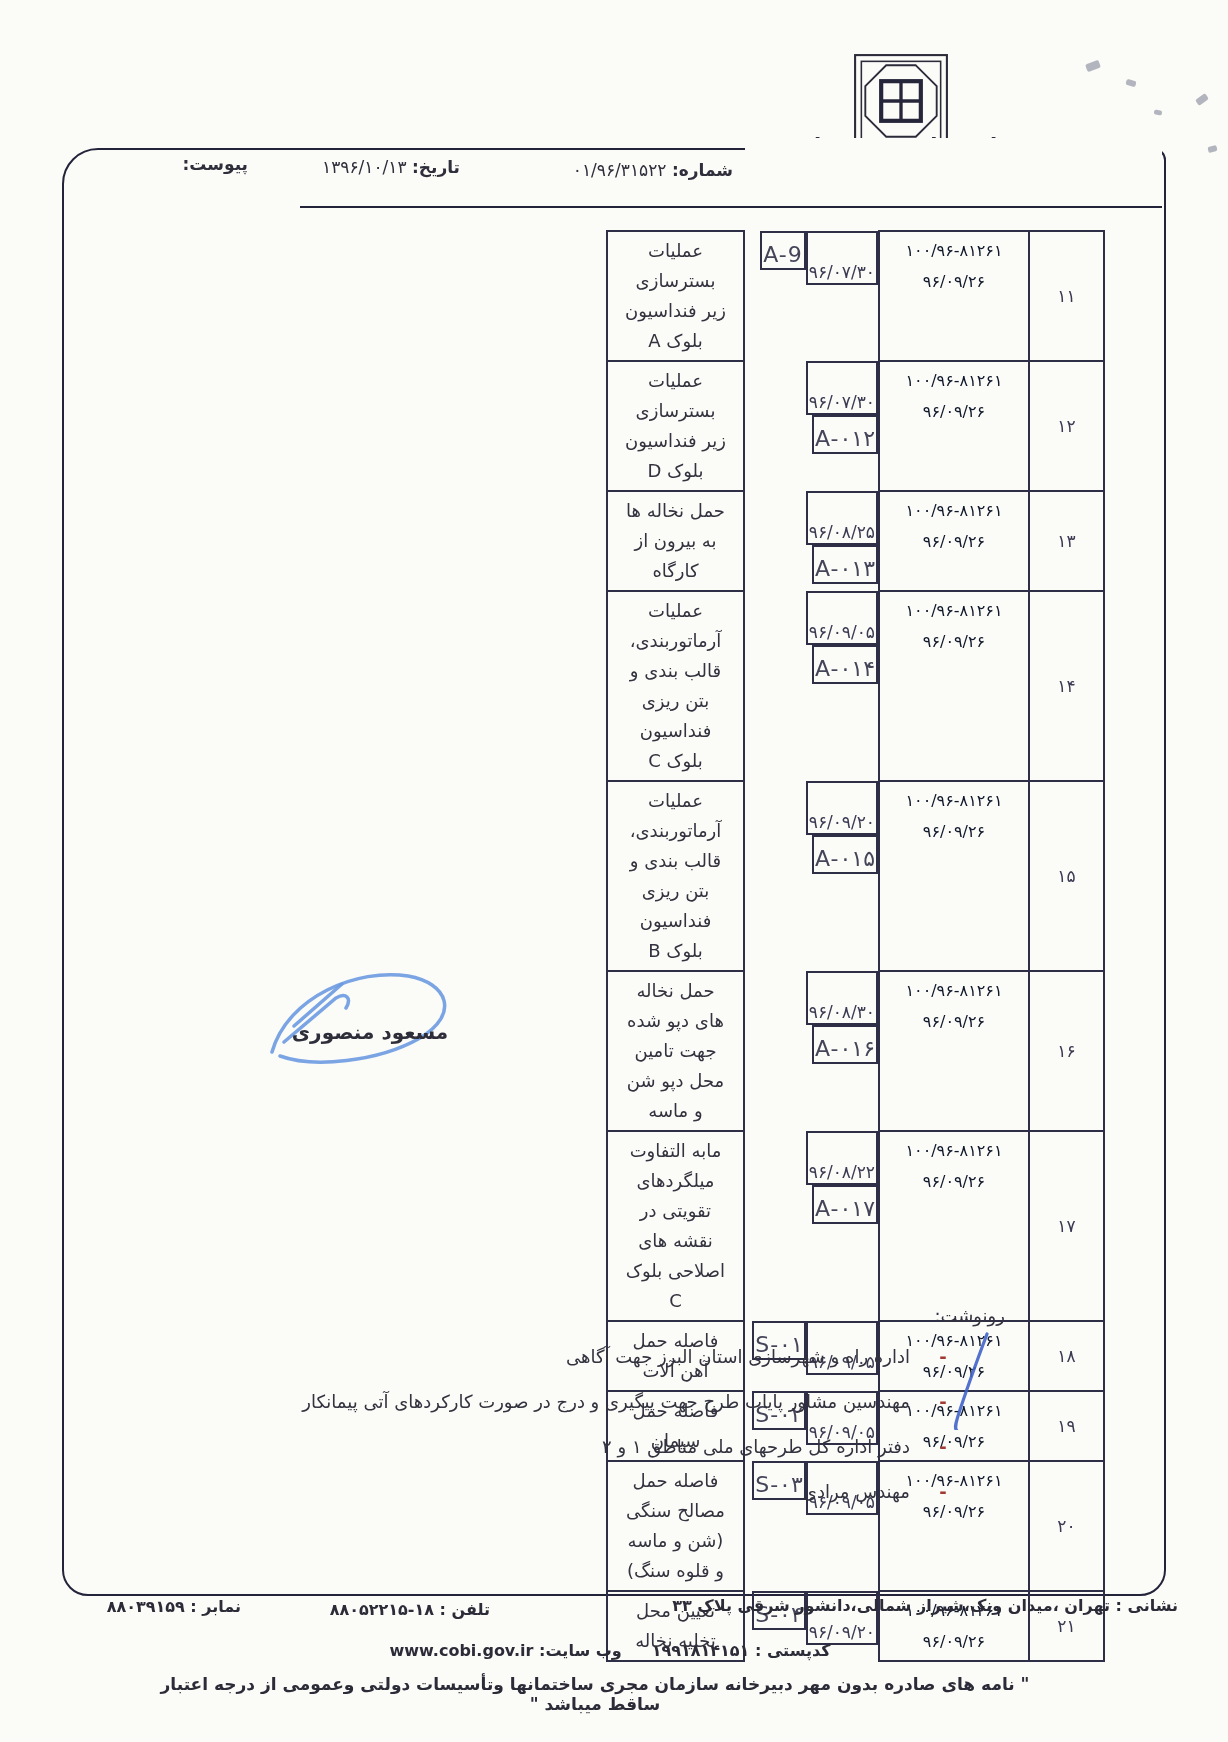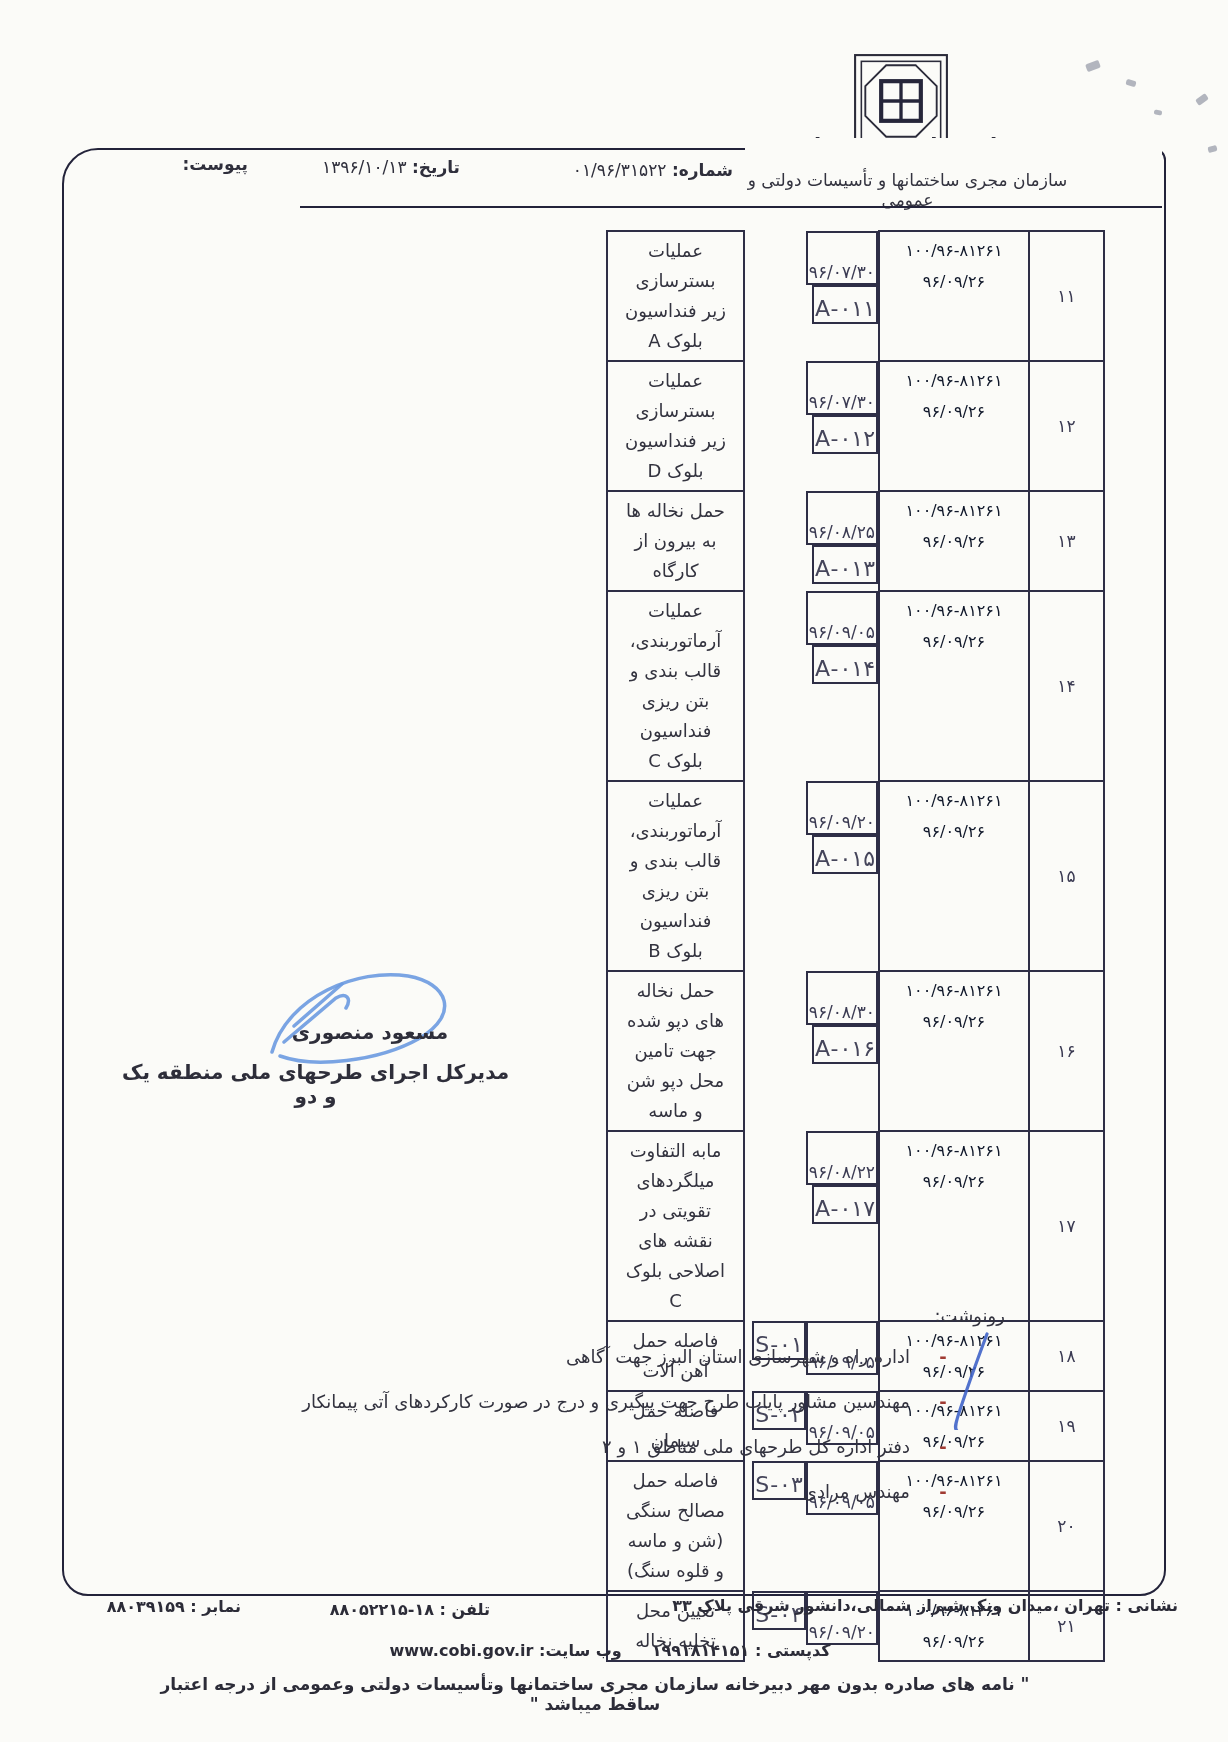--- a/index.html
+++ b/index.html
@@ -69,21 +69,20 @@
     <svg width="96" height="102" viewBox="0 0 92 92">
       <rect x="2" y="2" width="88" height="88" fill="none" stroke="#2b2b3a" stroke-width="2"></rect>
       <rect x="8" y="8" width="76" height="76" fill="none" stroke="#2b2b3a" stroke-width="1.5"></rect>
       <polygon points="60.2,11.8 80.2,31.8 80.2,60.2 60.2,80.2 31.8,80.2 11.8,60.2 11.8,31.8 31.8,11.8" fill="none" stroke="#2b2b3a" stroke-width="1.8"></polygon>
       <rect x="27" y="27" width="38" height="38" fill="none" stroke="#26263a" stroke-width="4"></rect>
       <line x1="46" y1="27" x2="46" y2="65" stroke="#26263a" stroke-width="3.2"></line>
       <line x1="27" y1="46" x2="65" y2="46" stroke="#26263a" stroke-width="3.2"></line>
     </svg>
   </div>
   <div class="abs ministry">وزارت راه و شهرسازی</div>
-  <div class="abs org">سازمان مجری ساختمانها و تأسیسات دولتی و عمومی</div>
 
   <div class="abs frame"></div>
   <div class="abs frame-cover"></div>
   <div class="abs mid-rule"></div>
 
   <div class="abs field f-number">
     <span class="lbl">شماره:</span>
     <span class="ltr">۰۱/۹۶/۳۱۵۲۲</span>
   </div>
   <div class="abs field f-date">
@@ -101,21 +100,21 @@
           <col style="width:150px">
           <col style="width:135px">
           <col style="width:137px">
           <col style="width:478px">
       </colgroup>
       <tbody>
         <tr>
           <td class="c-num">۱۱</td>
           <td class="c-letter"><div class="l1 ltr">۱۰۰/۹۶-۸۱۲۶۱</div><div class="l2 ltr">۹۶/۰۹/۲۶</div></td>
           <td class="c-date ltr">۹۶/۰۷/۳۰</td>
-          <td class="c-code ltr">A-۰۱۱</td>
+          <td class="c-code ltr">A-9</td>
           <td class="c-desc">عملیات بسترسازی زیر فنداسیون بلوک A</td>
         </tr>
         <tr>
           <td class="c-num">۱۲</td>
           <td class="c-letter"><div class="l1 ltr">۱۰۰/۹۶-۸۱۲۶۱</div><div class="l2 ltr">۹۶/۰۹/۲۶</div></td>
           <td class="c-date ltr">۹۶/۰۷/۳۰</td>
           <td class="c-code ltr">A-۰۱۲</td>
           <td class="c-desc">عملیات بسترسازی زیر فنداسیون بلوک D</td>
         </tr>
         <tr>
@@ -186,21 +185,20 @@
   </div>
 
   <div class="abs" style="left:258px;top:966px;width:210px;height:100px;">
     <svg width="210" height="100" viewBox="0 0 210 100">
       <path d="M 14 86 C 30 30, 100 2, 150 10 C 190 17, 202 48, 162 72 C 120 96, 55 102, 22 90" fill="none" stroke="#6c9ae0" stroke-width="3.5" stroke-linecap="round" opacity="0.9"></path>
       <path d="M 36 60 L 84 18" fill="none" stroke="#6c9ae0" stroke-width="3.5" stroke-linecap="round" opacity="0.9"></path>
       <path d="M 26 76 L 78 32 C 88 26, 94 32, 88 42" fill="none" stroke="#6c9ae0" stroke-width="3.5" stroke-linecap="round" opacity="0.9"></path>
     </svg>
   </div>
   <div class="abs sig-name">مسعود منصوری</div>
-  <div class="abs sig-title">مدیرکل اجرای طرحهای ملی منطقه یک و دو</div>
 
   <div class="abs cc-label">رونوشت:</div>
   <div class="abs" style="left:945px;top:1330px;width:46px;height:100px;">
     <svg width="46" height="100" viewBox="0 0 46 100">
       <path d="M 42 4 C 33 28, 22 58, 13 86 C 11 93, 9 98, 12 101" fill="none" stroke="#3f63c8" stroke-width="3.2" stroke-linecap="round" opacity="0.9"></path>
     </svg>
   </div>
   <div class="abs cc-list">
     <div class="cc-item">
       <span class="dash">-</span>

